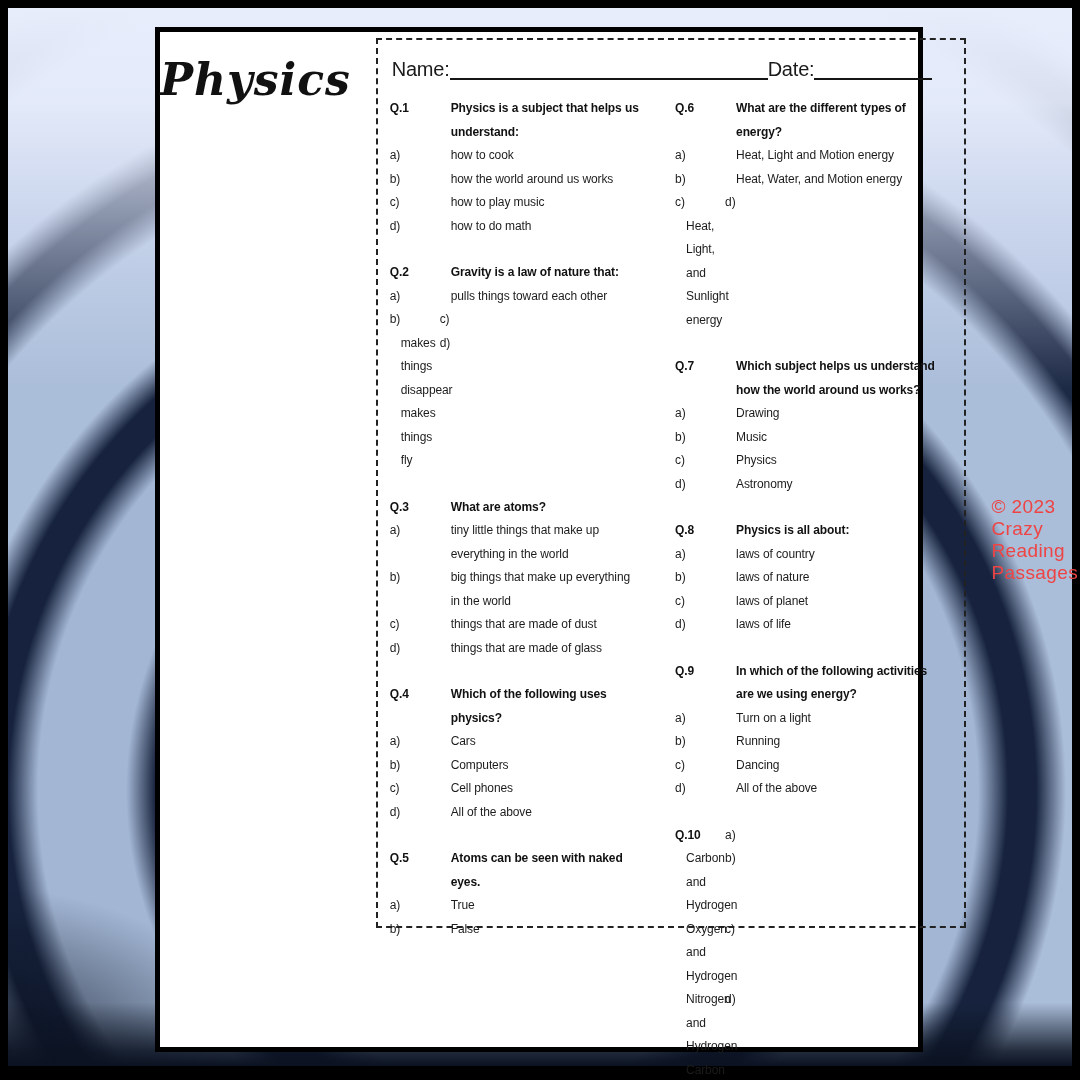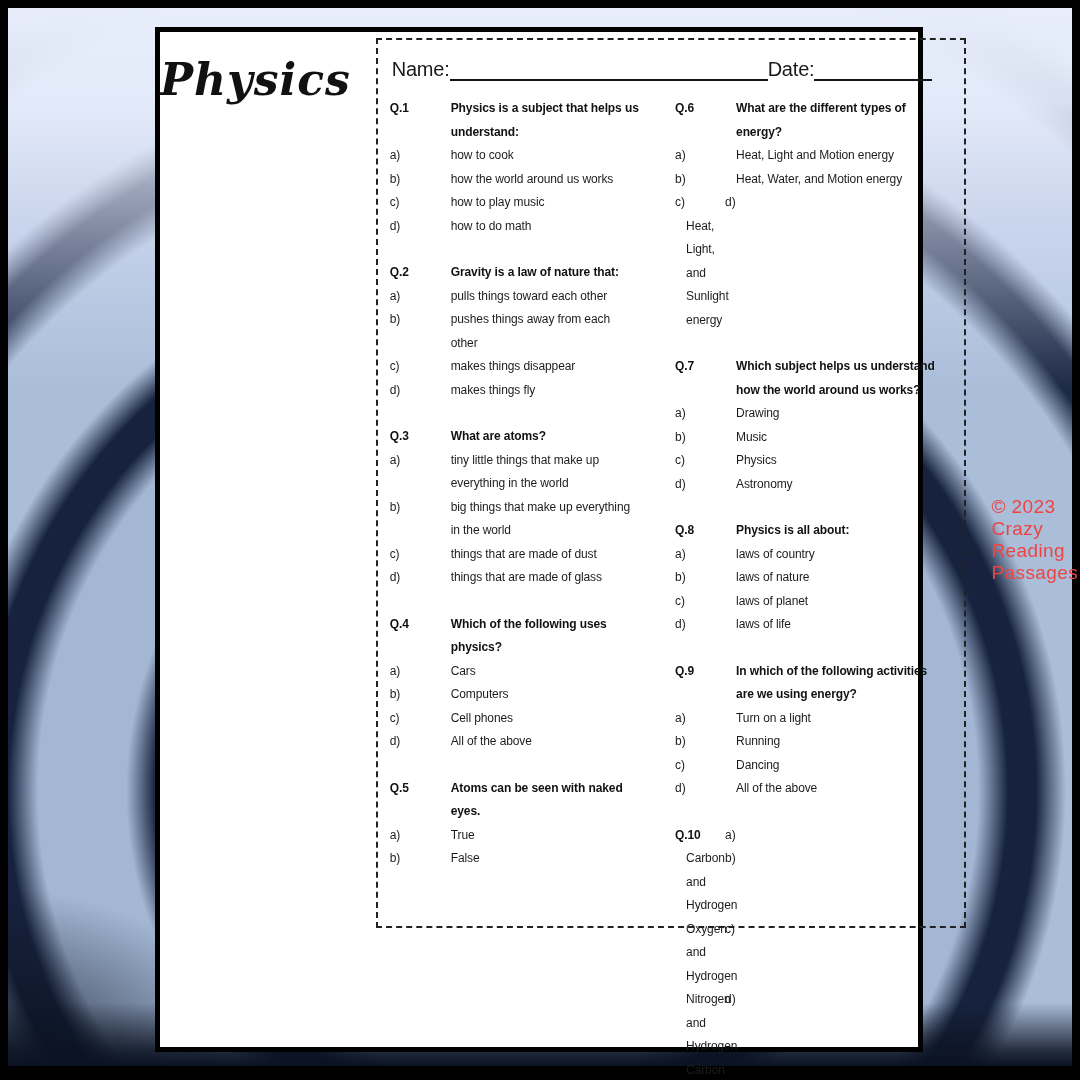--- a/index.html
+++ b/index.html
@@ -66,21 +66,21 @@
   }
   .name-row {
     display: flex;
     justify-content: space-between;
     align-items: flex-end;
     font-size: 20px;
     color: #1a1a1a;
     margin: 4px 2px 16px 2px;
     letter-spacing: -0.2px;
   }
-  .field { display: flex; align-items: flex-end; }
+  .field { display: flex; align-items: flex-start; }
   .line {
     display: inline-block;
     border-bottom: 2px solid #151515;
     height: 20px;
   }
   .name-line { width: 318px; }
   .date-line { width: 118px; margin-right: 22px; }
   .qgrid {
     display: grid;
     grid-template-columns: 1fr 1fr;
@@ -149,22 +149,20 @@
             <span class="optl">d)</span>
             <span class="optt">how to do math</span>
           </div>
 
           <div class="q">
             <span class="qnum">Q.2</span>
             <span class="qtext">Gravity is a law of nature that:</span>
             <span class="optl">a)</span>
             <span class="optt">pulls things toward each other</span>
             <span class="optl">b)</span>
-            <span class="optt">pushes things away from each
-other</span>
             <span class="optl">c)</span>
             <span class="optt">makes things disappear</span>
             <span class="optl">d)</span>
             <span class="optt">makes things fly</span>
           </div>
 
           <div class="q">
             <span class="qnum">Q.3</span>
             <span class="qtext">What are atoms?</span>
             <span class="optl">a)</span>

